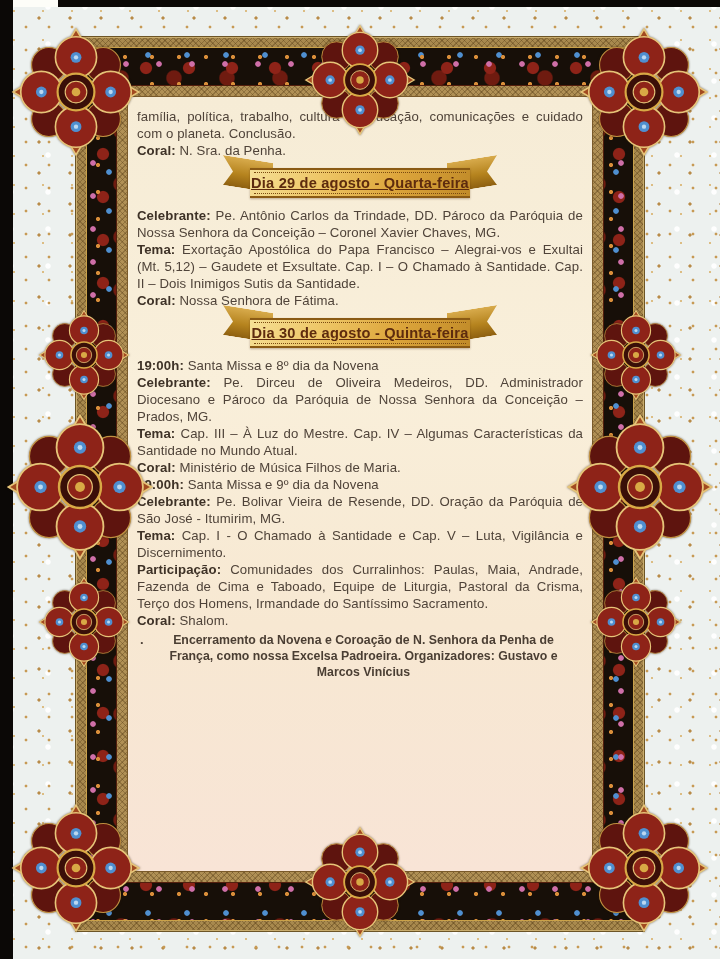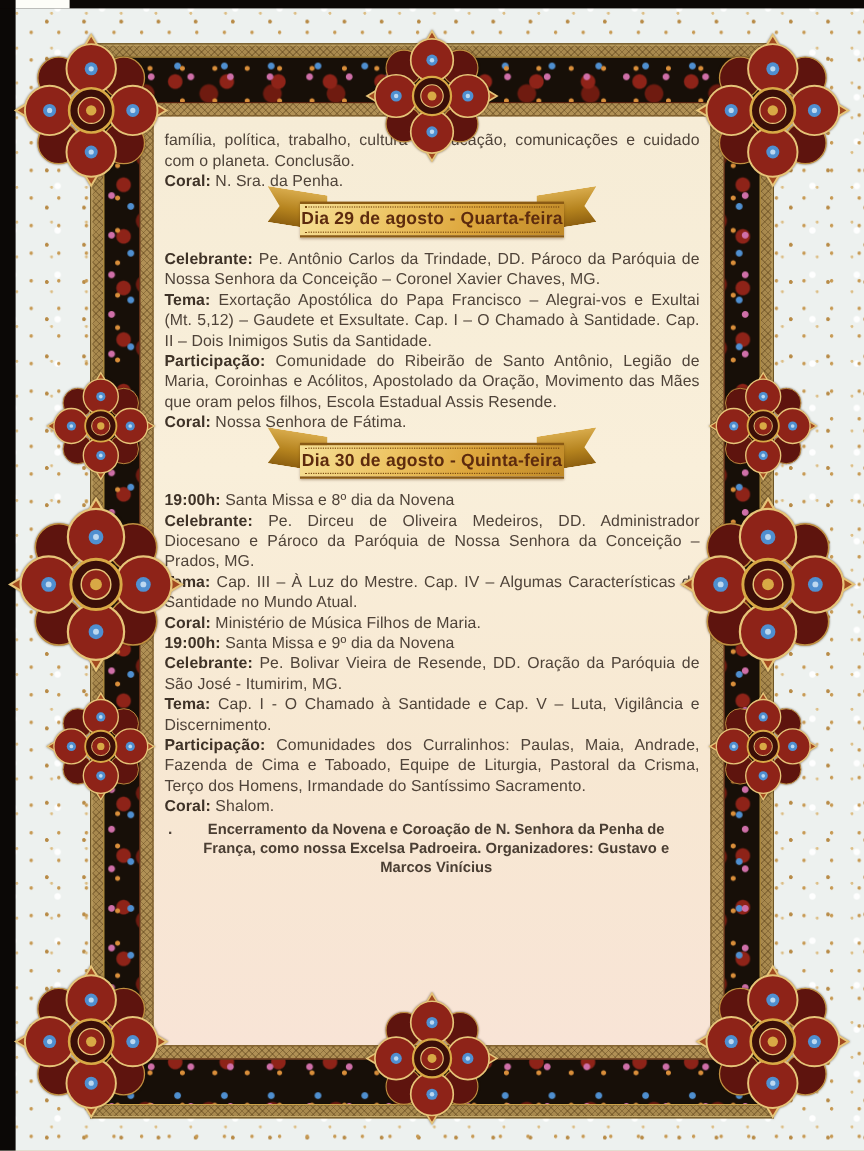--- a/index.html
+++ b/index.html
@@ -85,20 +85,21 @@
     clip-path:polygon(0 0,100% 0,100% 100%,0 100%,20% 50%);}
   .ribbon .tail-r{right:-2px;transform:skewY(-9deg);
     clip-path:polygon(0 0,100% 0,80% 50%,100% 100%,0 100%);}
   .ribbon .band{
     position:absolute;left:25px;right:25px;top:2px;bottom:2px;
     display:flex;align-items:center;justify-content:center;
     background:linear-gradient(115deg,#f6e096 0%,#edc463 35%,#ddA63c 65%,#c08a28 100%);
     border-top:2px solid #8a5a14;border-bottom:2px solid #8a5a14;
     font-size:14.6px;font-weight:bold;letter-spacing:.2px;color:#5d2b0e;
     box-shadow:0 1px 2px rgba(80,40,0,.35);
+    text-decoration:underline;
   }
   .ribbon .band::before{
     content:"";position:absolute;left:4px;right:4px;top:2px;bottom:2px;
     border-top:1px dotted #7a4a10;border-bottom:1px dotted #7a4a10;
   }
   .ribbon .band span{position:relative;}
 </style>
 </head>
 <body>
 
@@ -120,21 +121,20 @@
     <section>
       <div class="ribbon">
         <span class="tail tail-l"></span>
         <span class="tail tail-r"></span>
         <span class="band">
             <span>Dia 29 de agosto - Quarta-feira</span>
           </span>
       </div>
       <p class="entry"><b>Celebrante:</b> <span>Pe. Antônio Carlos da Trindade, DD. Pároco da Paróquia de Nossa Senhora da Conceição – Coronel Xavier Chaves, MG.</span></p>
       <p class="entry"><b>Tema:</b> <span>Exortação Apostólica do Papa Francisco – Alegrai-vos e Exultai (Mt. 5,12) – Gaudete et Exsultate. Cap. I – O Chamado à Santidade. Cap. II – Dois Inimigos Sutis da Santidade.</span></p>
-      <p class="entry"><b>Participação:</b> <span>Comunidade do Ribeirão de Santo Antônio, Legião de Maria, Coroinhas e Acólitos, Apostolado da Oração, Movimento das Mães que oram pelos filhos, Escola Estadual Assis Resende.</span></p>
       <p class="entry"><b>Coral:</b> <span>Nossa Senhora de Fátima.</span></p>
     </section>
 
     <section>
       <div class="ribbon">
         <span class="tail tail-l"></span>
         <span class="tail tail-r"></span>
         <span class="band">
             <span>Dia 30 de agosto - Quinta-feira</span>
           </span>

